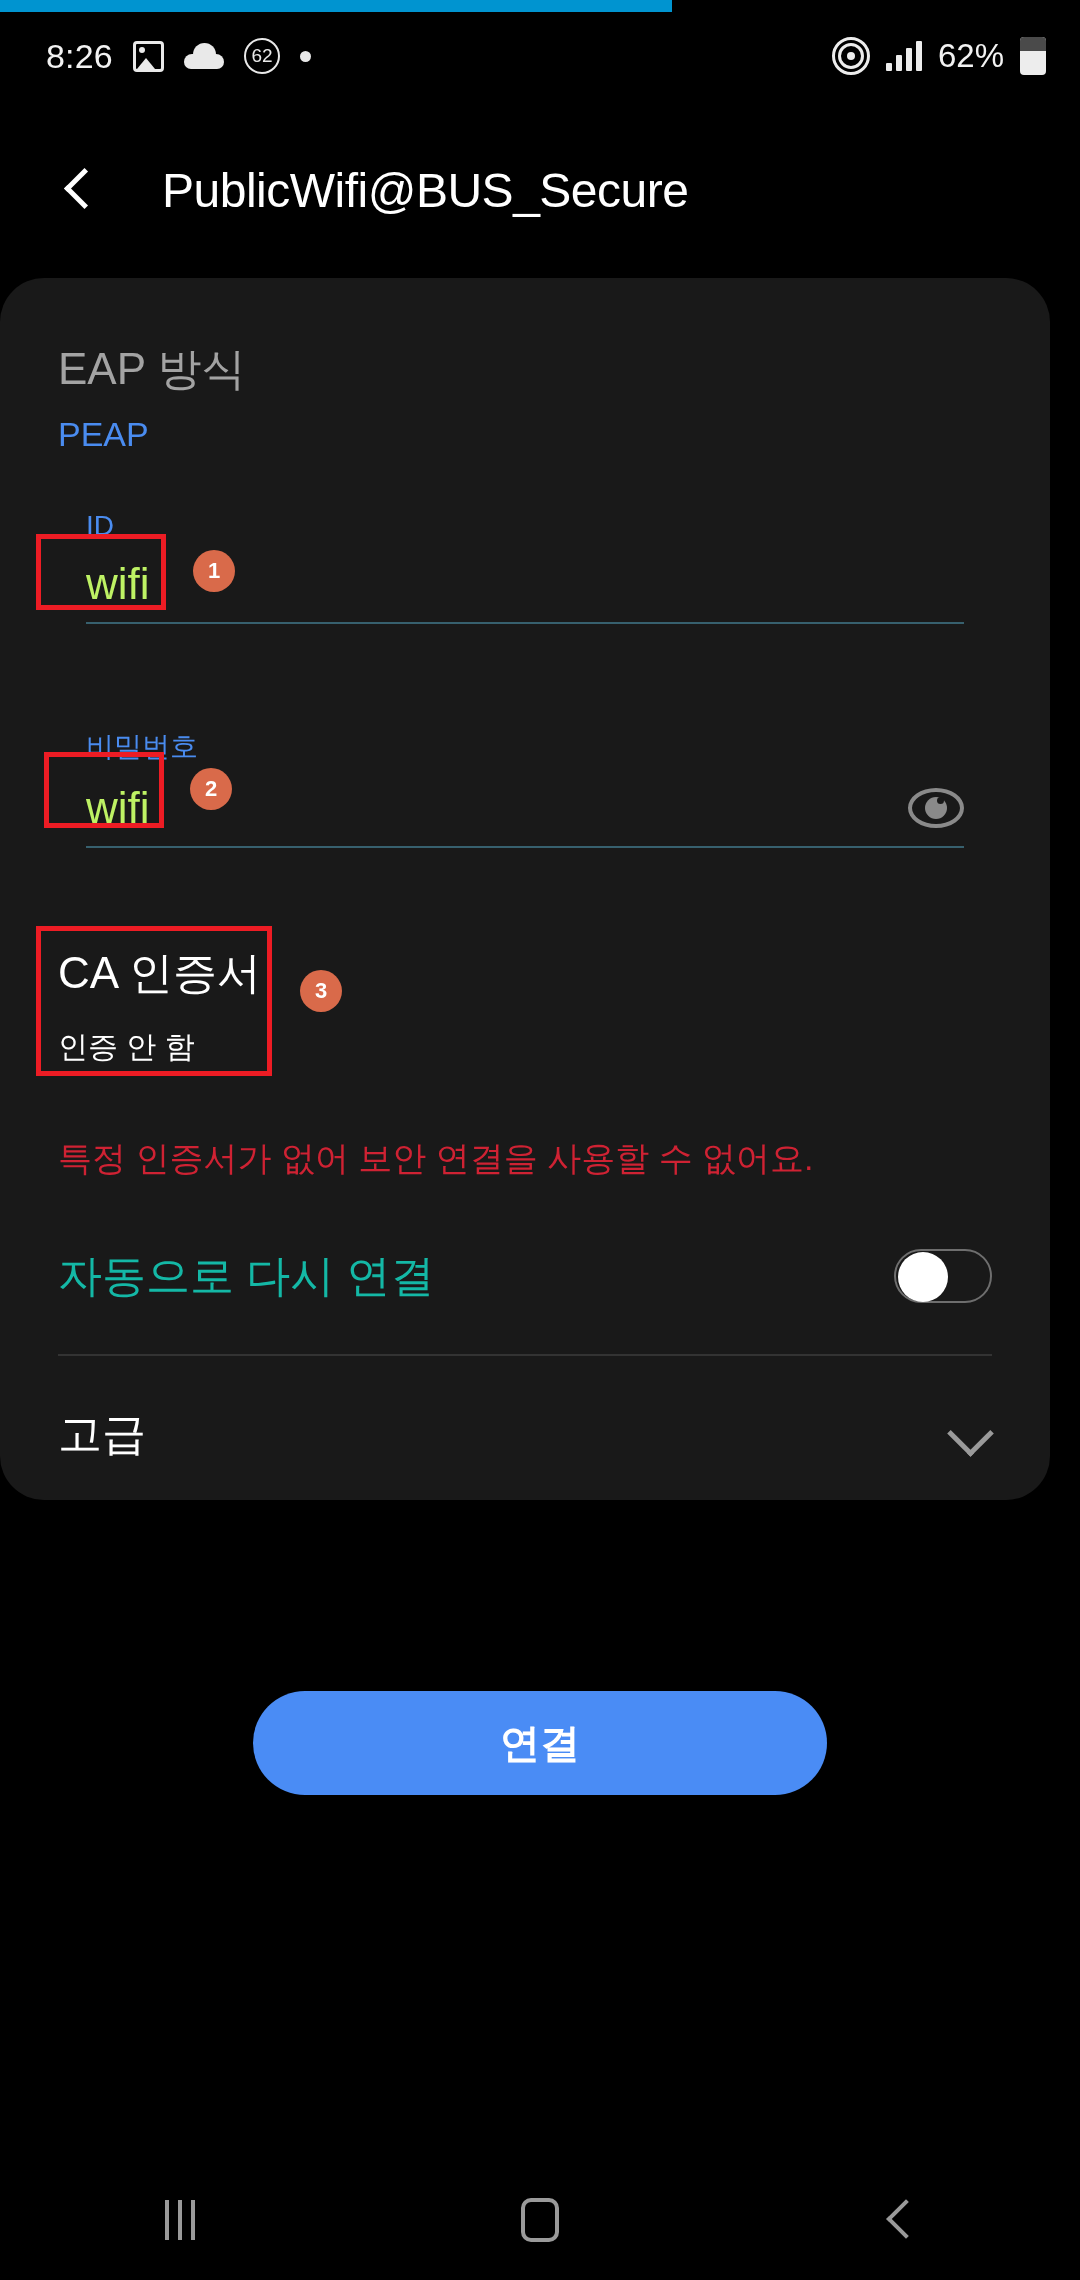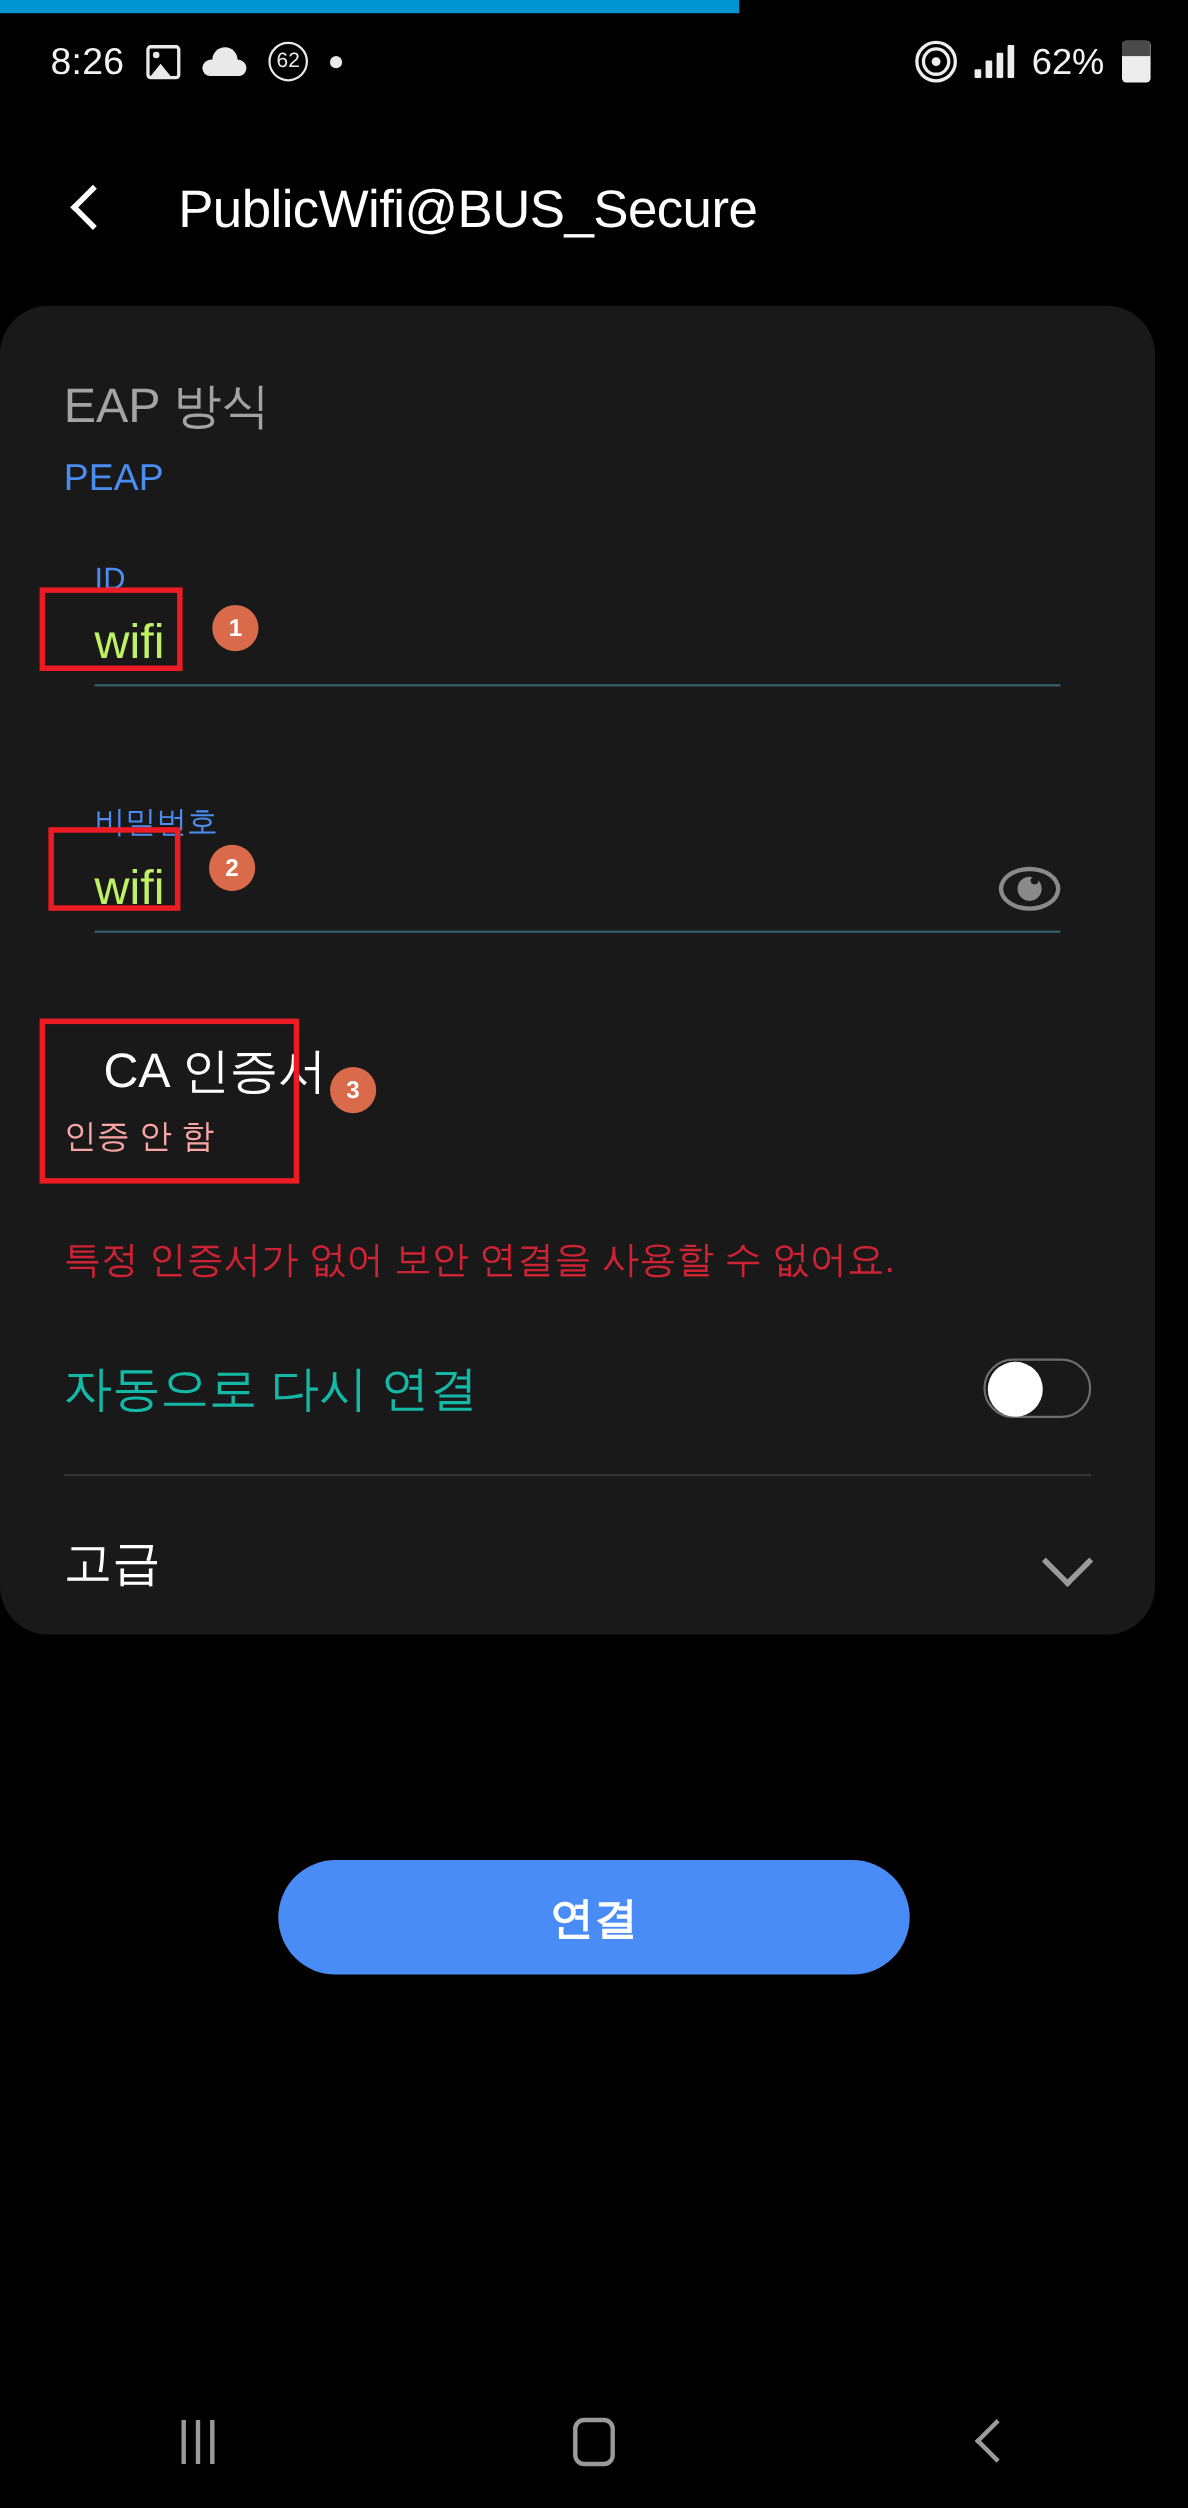--- a/index.html
+++ b/index.html
@@ -79,22 +79,22 @@
   .ann-badge { position:absolute; width:42px; height:42px; border-radius:50%; background:#d96a4a;
       color:#ffffff; font-size:22px; display:flex; align-items:center; justify-content:center; font-weight:bold; }
 
   .eye-icon { width:56px; height:40px; position:relative; }
   .eye-icon .outer { position:absolute; left:0; top:0; width:56px; height:40px; border:4px solid #8a8a8a; border-radius:50%/50%; }
   .eye-icon .pupil { position:absolute; left:50%; top:50%; transform:translate(-50%,-50%);
       width:22px; height:22px; border-radius:50%; background:#8a8a8a; }
   .eye-icon .glint { position:absolute; left:29px; top:9px; width:7px; height:7px; border-radius:50%; background:#191919; }
 
   .ca-block { padding:0 58px; position:relative; }
-  .ca-title { color:#ffffff; font-size:44px;margin-left:36px; }
-  .ca-value { color:#fca5a5; font-size:30px; margin-top:10px; }
+  .ca-title { color:#ffffff; font-size:44px; }
+  .ca-value { color:#ffffff; font-size:30px; margin-top:24px; }
 
   .warn-text { color:#cf2233; font-size:34px; padding:0 58px; }
 
   .toggle-row { display:flex; align-items:center; justify-content:space-between; padding:0 58px; }
   .toggle-label { color:#14b8a6; font-size:44px; }
   .toggle { width:98px; height:54px; border-radius:27px; border:2px solid #6e6e6e; background:#191919; position:relative; }
   .toggle .knob { position:absolute; left:2px; top:1px; width:50px; height:50px; border-radius:50%; background:#ffffff; }
 
   .divider { height:2px; background:#333333; margin:0 58px; }
 

